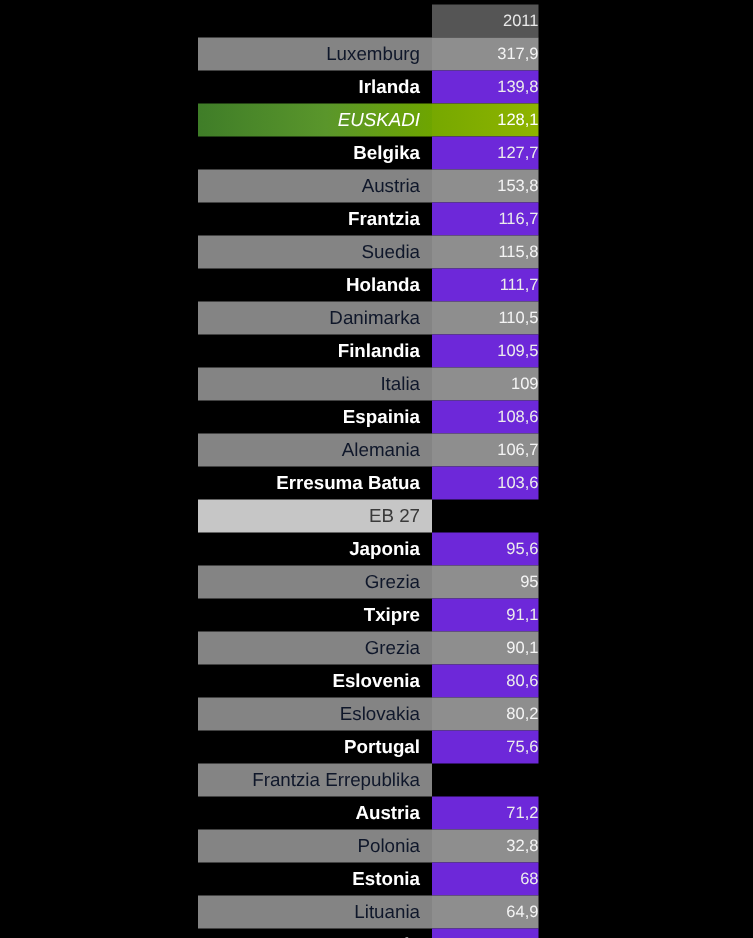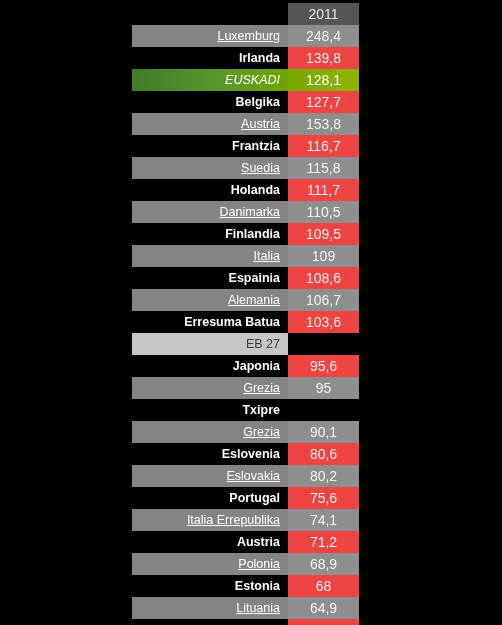--- a/index.html
+++ b/index.html
@@ -38,56 +38,55 @@
     text-align: right;
     padding-right: 8px;
     font-size: 12.5px;
     white-space: nowrap;
     overflow: hidden;
   }
 
   .value-cell {
     width: 71px;
     box-sizing: border-box;
-    text-align: center;
-    font-size: 14px;
+    text-align: right;
+    font-size: 11px;
     white-space: nowrap;
   }
 
   
   .row.header .label-cell {
     background: transparent;
   }
   .row.header .value-cell {
     background: #555555;
     color: #e8e8e8;
     font-weight: 400;
   }
 
   
   .row.plain .label-cell {
     background: #848484;
-    color: #ffffff;
-    font-weight: 400;
-    text-decoration: underline;
+    color: #0f172a;
+    font-weight: 400;
   }
   .row.plain .value-cell {
     background: #8e8e8e;
     color: #f4f4f4;
     font-weight: 400;
   }
 
   
   .row.bold .label-cell {
     background: transparent;
     color: #ffffff;
     font-weight: 700;
   }
   .row.bold .value-cell {
-    background: #ef4444;
+    background: #6d28d9;
     color: #ececec;
     font-weight: 400;
   }
 
   
   .row.highlight .label-cell {
     background: linear-gradient(to right, #3f7d28 0%, #5a962b 55%, #6ea500 100%);
     color: #ffffff;
     font-weight: 400;
     font-style: italic;
@@ -117,21 +116,21 @@
 <div id="table-wrap">
 
   <div class="row header">
     <div class="label-cell"></div>
     <div class="value-cell">2011</div>
   </div>
 
   <div id="rows-container">
       <div class="row plain">
         <div class="label-cell">Luxemburg</div>
-        <div class="value-cell">248,4</div>
+        <div class="value-cell">317,9</div>
       </div>
       <div class="row bold">
         <div class="label-cell">Irlanda</div>
         <div class="value-cell">139,8</div>
       </div>
       <div class="row highlight">
         <div class="label-cell">EUSKADI</div>
         <div class="value-cell">128,1</div>
       </div>
       <div class="row bold">
@@ -185,48 +184,48 @@
       <div class="row bold">
         <div class="label-cell">Japonia</div>
         <div class="value-cell">95,6</div>
       </div>
       <div class="row plain">
         <div class="label-cell">Grezia</div>
         <div class="value-cell">95</div>
       </div>
       <div class="row bold">
         <div class="label-cell">Txipre</div>
+        <div class="value-cell">91,1</div>
       </div>
       <div class="row plain">
         <div class="label-cell">Grezia</div>
         <div class="value-cell">90,1</div>
       </div>
       <div class="row bold">
         <div class="label-cell">Eslovenia</div>
         <div class="value-cell">80,6</div>
       </div>
       <div class="row plain">
         <div class="label-cell">Eslovakia</div>
         <div class="value-cell">80,2</div>
       </div>
       <div class="row bold">
         <div class="label-cell">Portugal</div>
         <div class="value-cell">75,6</div>
       </div>
       <div class="row plain">
-        <div class="label-cell">Italia Errepublika</div>
-        <div class="value-cell">74,1</div>
+        <div class="label-cell">Frantzia Errepublika</div>
       </div>
       <div class="row bold">
         <div class="label-cell">Austria</div>
         <div class="value-cell">71,2</div>
       </div>
       <div class="row plain">
         <div class="label-cell">Polonia</div>
-        <div class="value-cell">68,9</div>
+        <div class="value-cell">32,8</div>
       </div>
       <div class="row bold">
         <div class="label-cell">Estonia</div>
         <div class="value-cell">68</div>
       </div>
       <div class="row plain">
         <div class="label-cell">Lituania</div>
         <div class="value-cell">64,9</div>
       </div>
       <div class="row bold">

